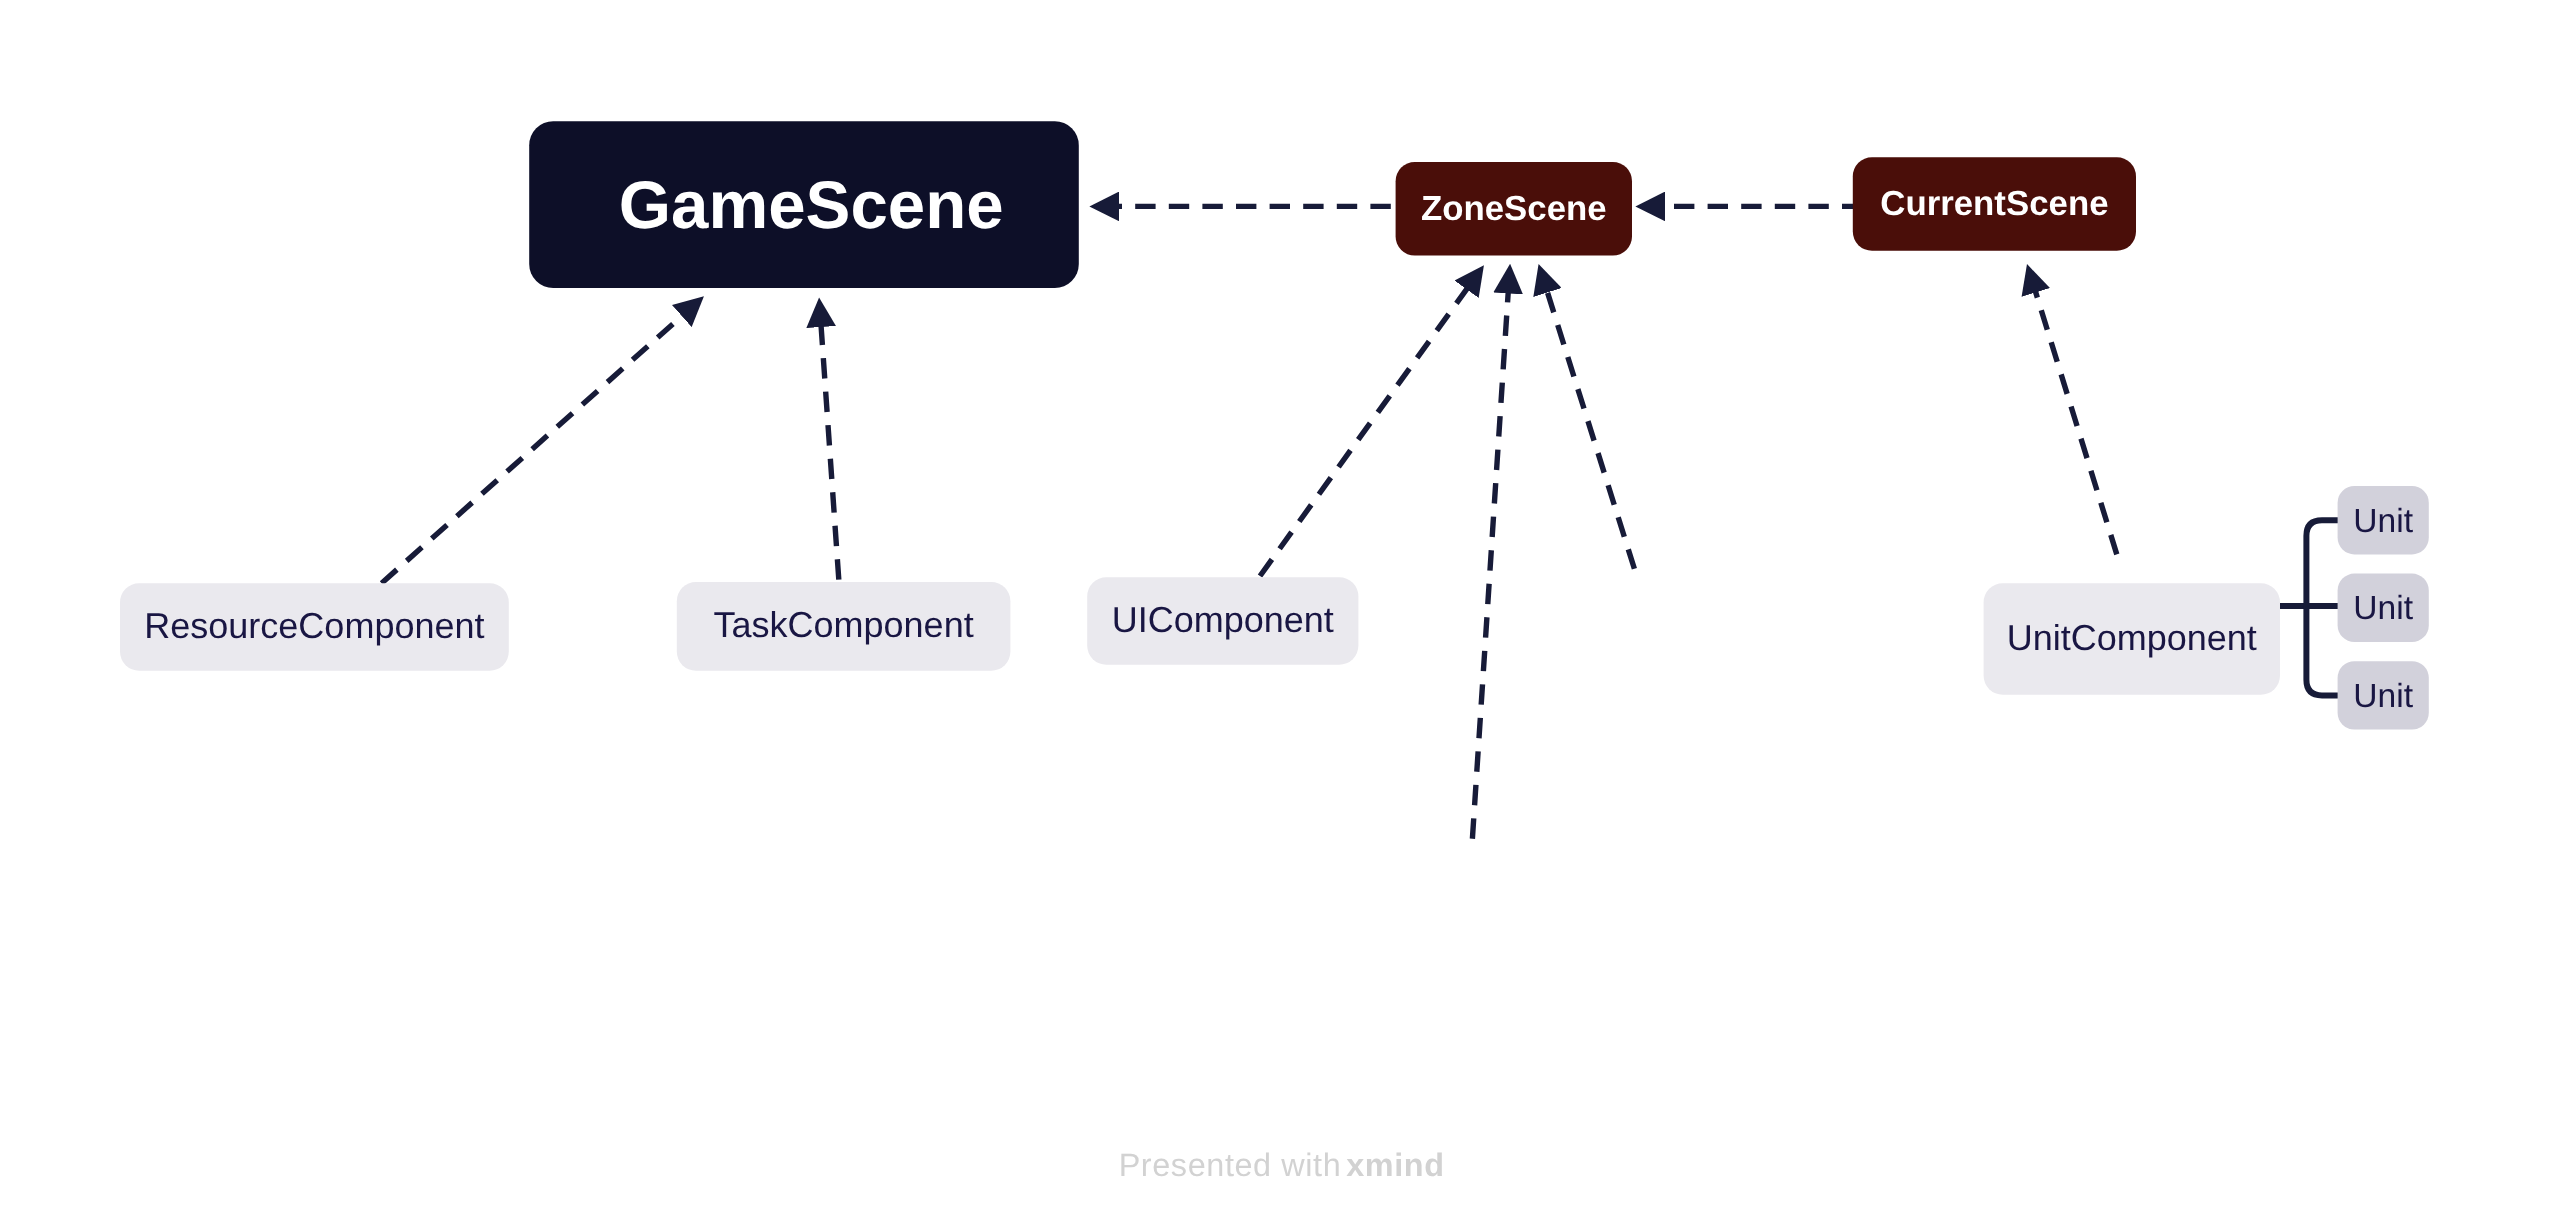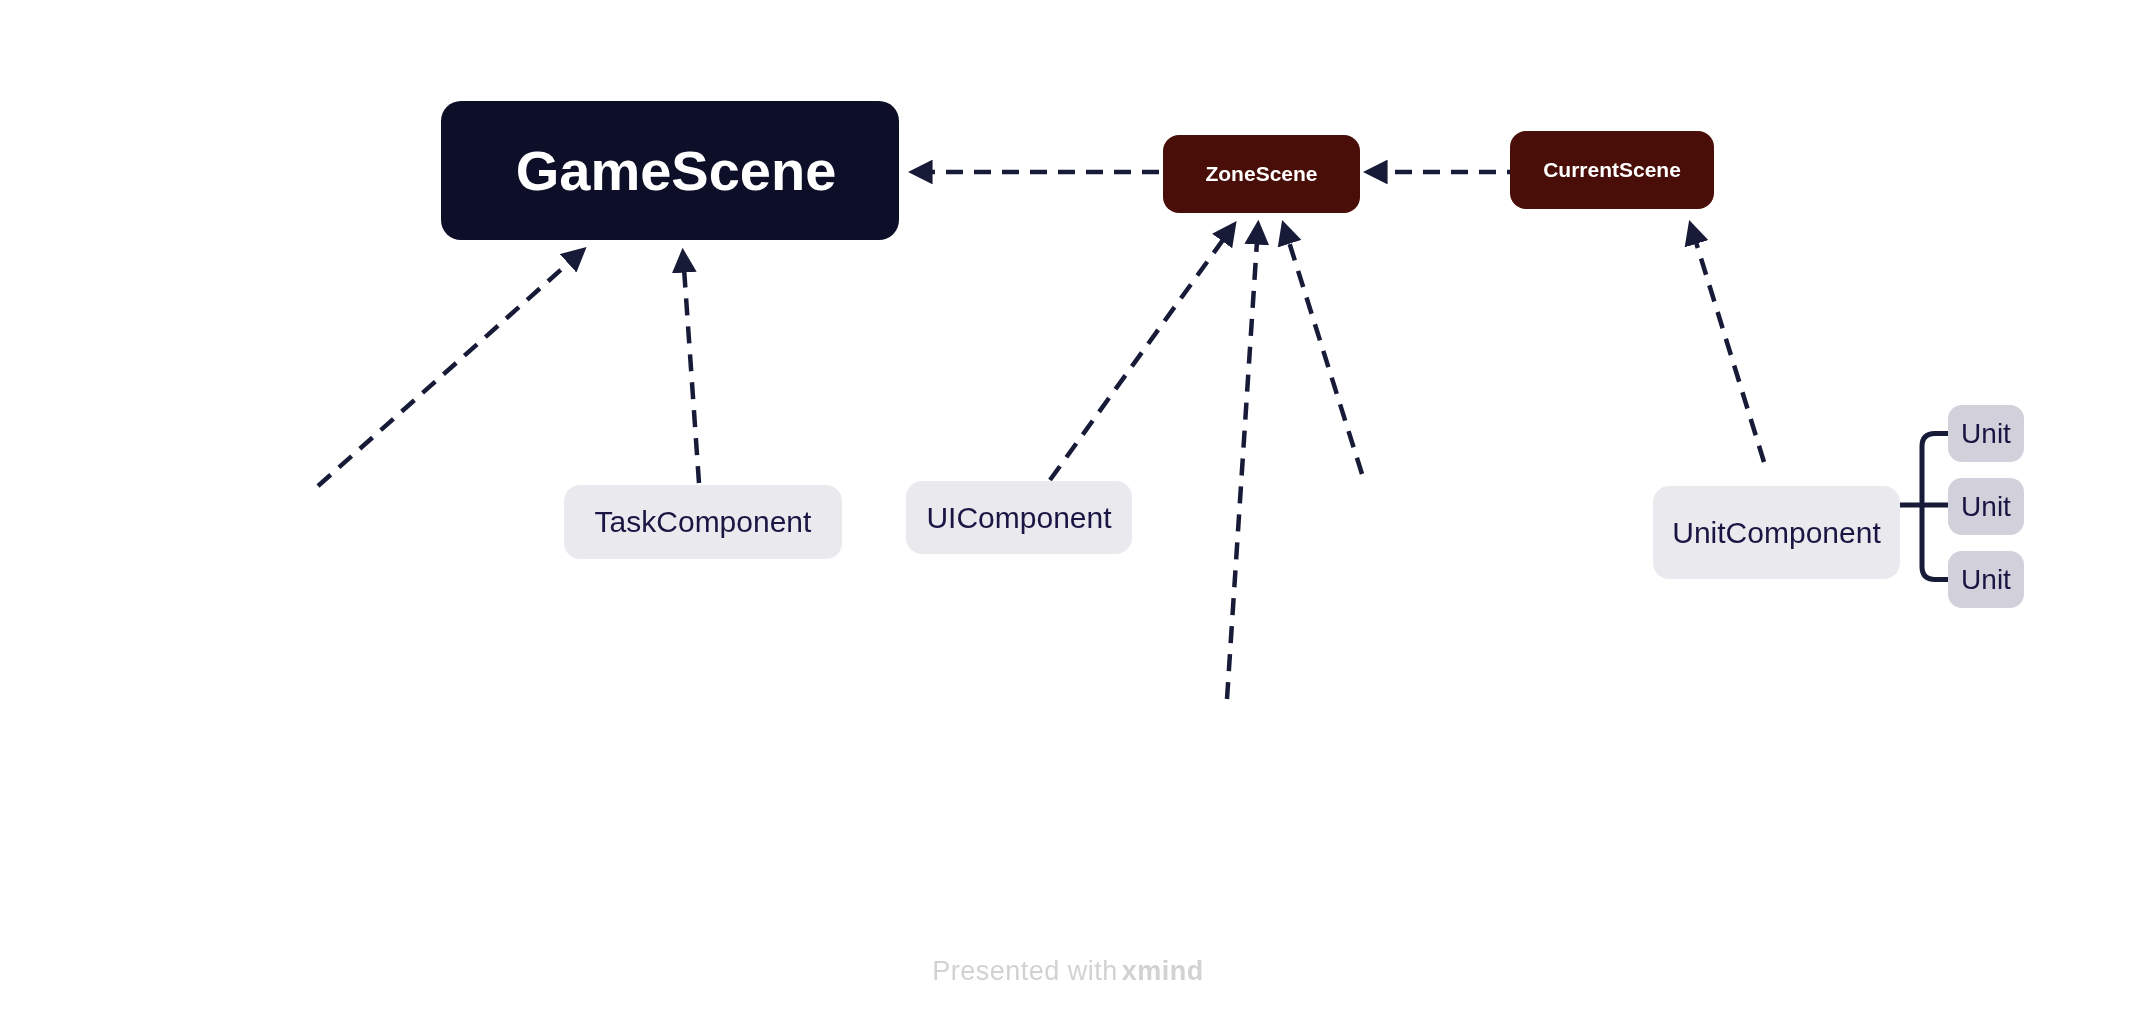--- a/index.html
+++ b/index.html
@@ -23,21 +23,21 @@
   .node{
     position:absolute;display:flex;align-items:center;justify-content:center;
     box-sizing:border-box;white-space:nowrap;
   }
   .node-primary{
     background:var(--primary-node-bg);color:var(--node-text-light);
     border-radius:20px;font-size:56px;font-weight:700;padding-left:12px;
   }
   .node-scene{
     background:var(--scene-node-bg);color:var(--node-text-light);
-    border-radius:16px;font-size:21px;font-weight:700;
+    border-radius:16px;font-size:29px;font-weight:700;
   }
   .node-component{
     background:var(--component-node-bg);color:var(--node-text-dark);
     border-radius:16px;font-size:30px;font-weight:400;
   }
   .node-unit{
     background:var(--unit-node-bg);color:var(--node-text-dark);
     border-radius:14px;font-size:28px;font-weight:400;
   }
   .footer{
@@ -70,22 +70,23 @@
     <g stroke="#171b38" stroke-width="5" fill="none" stroke-linecap="round">
       <path d="M1900 505 L1948 505"></path>
       <path d="M1948 433.5 L1935 433.5 Q1922 433.5 1922 446.5 L1922 566.5 Q1922 579.5 1935 579.5 L1948 579.5"></path>
     </g>
   </svg>
 
   <div class="node node-primary" style="left:441px;top:101px;width:458px;height:139px">GameScene</div>
 
   <div class="node node-scene" style="left:1163px;top:135px;width:197px;height:78px">ZoneScene</div>
 
-  <div class="node node-scene" style="left:1510px;top:131px;width:204px;height:78px">CurrentScene</div>
+  <div class="node node-scene" style="left:1544px;top:131px;width:236px;height:78px">CurrentScene</div>
 
+  <div class="node node-component" style="left:100px;top:486px;width:324px;height:73px">ResourceComponent</div>
 
   <div class="node node-component" style="left:564px;top:485px;width:278px;height:74px">TaskComponent</div>
 
   <div class="node node-component" style="left:906px;top:481px;width:226px;height:73px">UIComponent</div>
 
 
 
   <div class="node node-component" style="left:1653px;top:486px;width:247px;height:93px">UnitComponent</div>
 
   <div class="node node-unit" style="left:1948px;top:405px;width:76px;height:57px">Unit</div>

